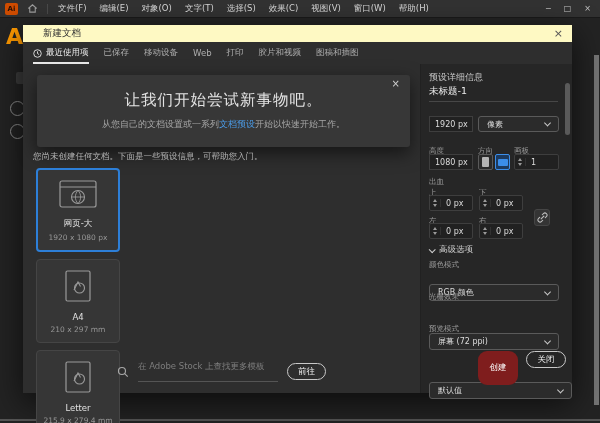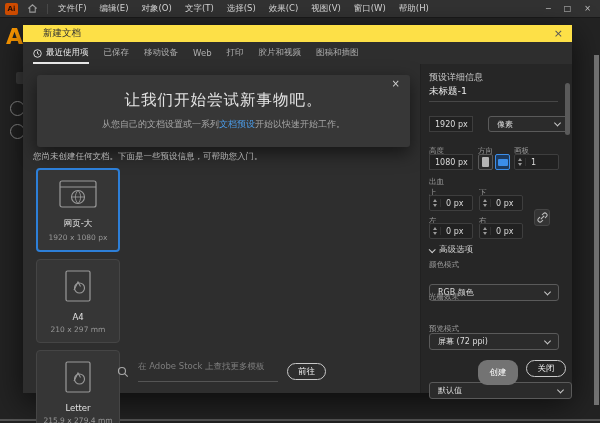--- a/index.html
+++ b/index.html
@@ -23,21 +23,21 @@
   .bg-bigA { position:absolute; left:6px; top:6px; font-size:22px; font-weight:bold; color:#ff9a00; }
   .bg-sidebtn { position:absolute; left:16px; top:54px; width:12px; height:12px; background:#3d3d3d; border-radius:2px; }
   .bg-circle { position:absolute; width:15px; height:15px; border:1px solid #8d8d8d; border-radius:50%; }
   .bg-strip { position:absolute; left:594px; top:37px; width:5px; height:350px; background:#747474; }
   .bg-search { position:absolute; left:551px; top:8px; }
   .win-bottom { position:absolute; left:0; top:401px; width:600px; height:2px; background:#555; }
 
   
   .dialog { position:absolute; left:23px; top:25px; width:549px; height:368px; z-index:10;
             box-shadow:0 10px 30px rgba(0,0,0,.65); }
-  .dlg-titlebar { height:17px; background:#fde047; display:flex; align-items:center; }
+  .dlg-titlebar { height:17px; background:#fef9c3; display:flex; align-items:center; }
   .dlg-title { font-size:9.5px; color:#333; margin-left:20px; }
   .dlg-close { margin-left:auto; margin-right:9px; font-size:11px; color:#555; line-height:1; cursor:default; }
 
   .dlg-tabs { height:22px; background:#2e2e2e; display:flex; align-items:stretch; padding-left:10px; gap:15px; }
   .tab { display:flex; align-items:center; gap:4px; font-size:8.5px; color:#aeaeae; border-bottom:2px solid transparent; padding-top:2px; }
   .tab.active { color:#f0f0f0; border-bottom-color:#e8e8e8; }
 
   .dlg-body { display:flex; height:329px; }
   .dlg-left { position:relative; width:397px; background:#2e2e2e; }
   .dlg-right { position:relative; width:152px; background:#262626; border-left:1px solid #212121; }
@@ -86,21 +86,21 @@
           border-bottom:1.3px solid #c9c9c9; transform:translateY(-70%) rotate(45deg); }
   .ori-btn { width:15px; height:16px; border:1px solid #5a5a5a; border-radius:2px; background:#2a2a2a;
              display:flex; align-items:center; justify-content:center; }
   .ori-btn .glyph-p { width:7px; height:10px; background:#b5b5b5; border-radius:1px; }
   .ori-btn.selected { border-color:#3b8eea; background:#1d3a5e; }
   .ori-btn .glyph-l { width:10px; height:7px; background:#3b8eea; border-radius:1px; }
   .link-btn { width:16px; height:17px; background:#343434; border:1px solid #454545; border-radius:3px;
               display:flex; align-items:center; justify-content:center; }
   .adv-row { display:flex; align-items:center; gap:5px; font-size:8.5px; color:#cfcfcf;text-align:center; }
   .adv-chev { width:5px; height:5px; border-right:1.3px solid #cfcfcf; border-bottom:1.3px solid #cfcfcf; transform:rotate(45deg) translateY(-1px); }
-  .btn-primary { width:40px; height:25px; background:#737373; border-radius:9px; color:#fff; font-size:8.5px;
+  .btn-primary { width:40px; height:34px; background:#7f1d1d; border-radius:9px; color:#fff; font-size:8.5px;
                  display:flex; align-items:center; justify-content:center; border:none; }
   .p-footer { position:absolute; right:6px; bottom:8px; display:flex; gap:8px; }
   .p-scroll { position:absolute; right:2px; top:19px; width:5px; height:52px; background:#5a5a5a; border-radius:3px; }
 
   svg { display:block; }
 </style>
 </head>
 <body>
 
 <div class="stage">
@@ -232,21 +232,21 @@
 
       <div class="dlg-right">
         <div class="p-abs p-header">预设详细信息</div>
         <div class="p-abs p-docname">未标题-1</div>
         <div class="p-abs p-sep"></div>
 
         <div class="p-abs p-label" style="left:8px; top:56px;">宽度</div>
         <div class="p-abs fld" style="left:8px; top:52px; width:44px; height:16px;">
           <span class="fld-text">1920 px</span>
         </div>
-        <div class="p-abs select" style="left:67px; top:52px; width:81px; height:16px;">
+        <div class="p-abs select" style="left:57px; top:52px; width:81px; height:16px;">
           <span class="fld-text">像素</span>
           <span class="chev"></span>
         </div>
 
         <div class="p-abs p-label" style="left:8px; top:82px;">高度</div>
         <div class="p-abs p-label" style="left:57px; top:82px;">方向</div>
         <div class="p-abs p-label" style="left:93px; top:82px;">画板</div>
         <div class="p-abs fld" style="left:8px; top:90px; width:44px; height:16px;">
           <span class="fld-text">1080 px</span>
         </div>

